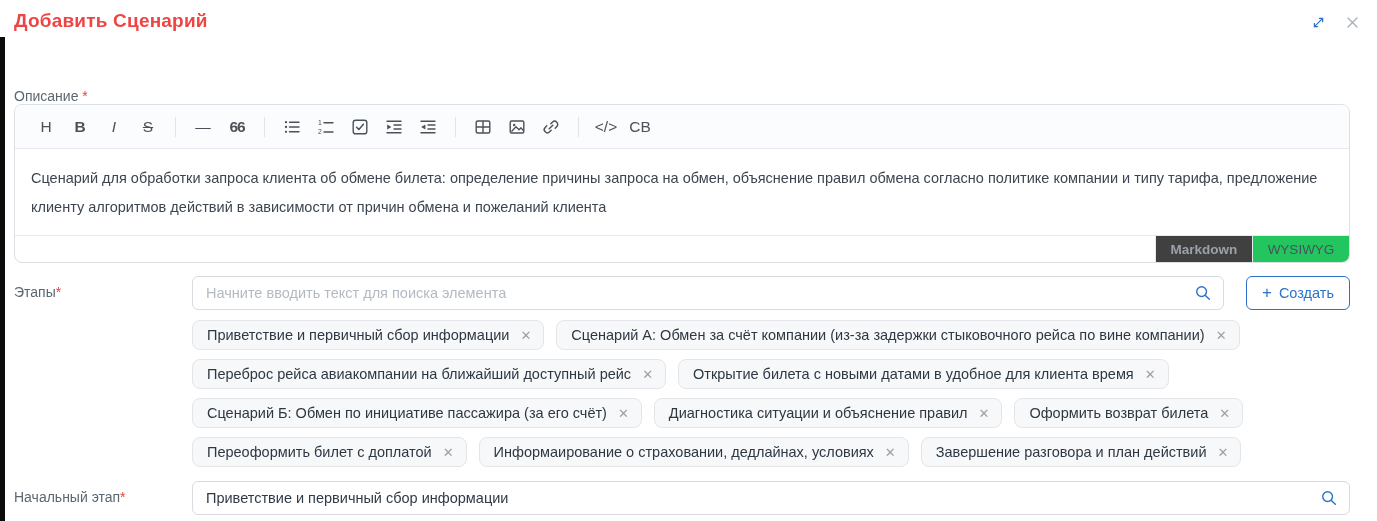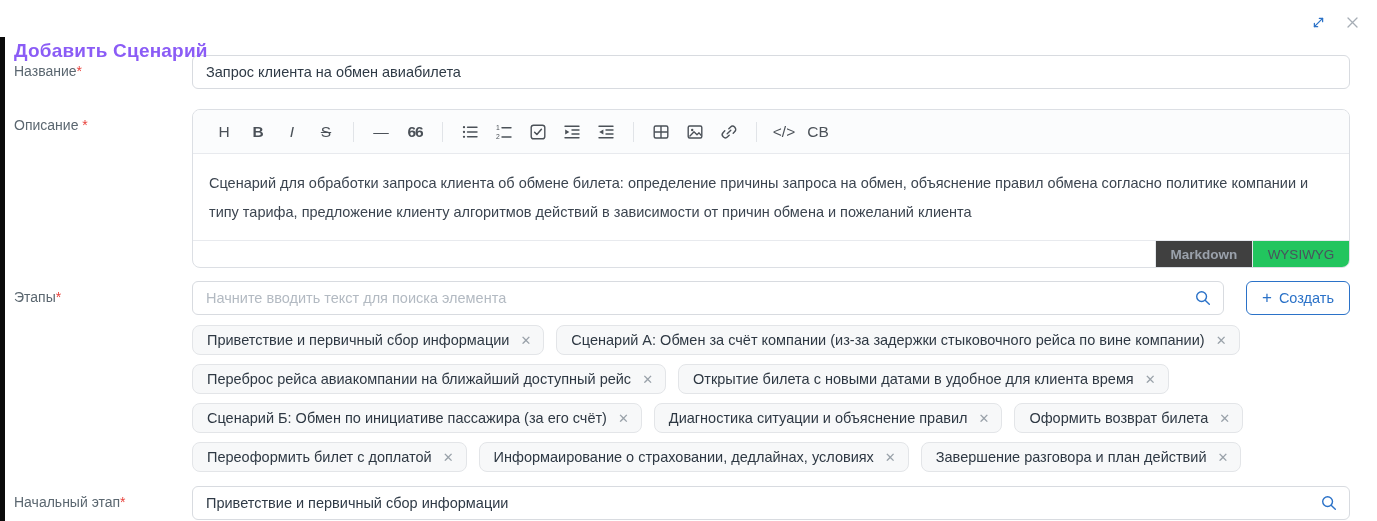--- a/index.html
+++ b/index.html
@@ -3,37 +3,37 @@
 <meta charset="utf-8">
 <style>
   * { margin:0; padding:0; box-sizing:border-box; }
   html,body { background:#fff; }
   body { font-family:"Liberation Sans", sans-serif; }
   .page { position:relative; width:1377px; height:521px; background:#fff; overflow:hidden; }
 
   .edge-bar { position:absolute; left:0; top:37px; width:5px; height:484px; background:#0b0b0b; }
 
   .dlg-header { position:relative; padding:10px 16px 0 14px; height:44px; }
-  .dlg-title { font-size:19px; font-weight:700; color:#8b5cf6; letter-spacing:.2px;margin-top:30px; }
+  .dlg-title { font-size:19px; font-weight:700; color:#ef4444; letter-spacing:.2px; }
   .win-controls { position:absolute; right:16px; top:13px; display:flex; align-items:center; gap:16px; }
   .win-btn { background:none; border:none; cursor:pointer; width:18px; height:18px; display:flex; align-items:center; justify-content:center; padding:0; }
 
   .row { display:flex; align-items:flex-start; padding:0 27px 0 14px; }
   .row .label { flex:none; width:178px; padding-top:8px; font-size:14px; color:#5b6770; }
   .req { color:#e8403a; }
   .row .field { flex:1; min-width:0; }
 
   input.ctl { width:100%; height:34px; border:1px solid #d8dbe0; border-radius:6px; padding:0 40px 0 13px;
               font-family:"Liberation Sans", sans-serif; font-size:14.5px; color:#2f3a46; outline:none; background:#fff; }
   input.ctl::placeholder { color:#b3bac2; }
 
   #row-name { margin-top:11px; }
 
   
-  #row-desc { margin-top:20px; }
+  #row-desc { margin-top:36px;flex-direction:column; }
   .editor { border:1px solid #dcdfe4; border-radius:8px; overflow:hidden; background:#fff; }
   .ed-toolbar { height:44px; display:flex; align-items:center; padding:0 14px; background:#fbfcfd; border-bottom:1px solid #e8eaee; }
   .tb-btn { width:30px; height:30px; margin:0 2px; border:none; background:none; cursor:pointer; color:#4b5158;
             display:flex; align-items:center; justify-content:center; border-radius:4px; }
   .tb-btn .glyph { font-size:15.5px; line-height:1; color:#4b5158; }
   .g-bold { font-weight:700; }
   .g-italic { font-style:italic; }
   .g-strike { text-decoration:line-through; }
   .g-quote { font-weight:700; letter-spacing:-1px; font-size:14px; }
   .g-code { font-size:13.5px; letter-spacing:0; }
@@ -80,26 +80,20 @@
         </svg>
       </button>
       <button class="win-btn" title="">
         <svg viewBox="0 0 16 16" width="15" height="15">
           <path d="M3.2 3.2L12.8 12.8M12.8 3.2L3.2 12.8" stroke="#a6adb5" stroke-width="1.4" stroke-linecap="round"></path>
         </svg>
       </button>
     </div>
   </div>
 
-  <div class="row" id="row-name">
-    <div class="label"><span>Название</span><span class="req">*</span></div>
-    <div class="field">
-      <input class="ctl" style="padding-right: 13px;" value="Запрос клиента на обмен авиабилета">
-    </div>
-  </div>
 
   <div class="row" id="row-desc">
     <div class="label"><span>Описание </span><span class="req">*</span></div>
     <div class="field">
       <div class="editor">
         <div class="ed-toolbar">
             <button class="tb-btn">
               <span class="glyph ">H</span>
             </button>
             <button class="tb-btn">

